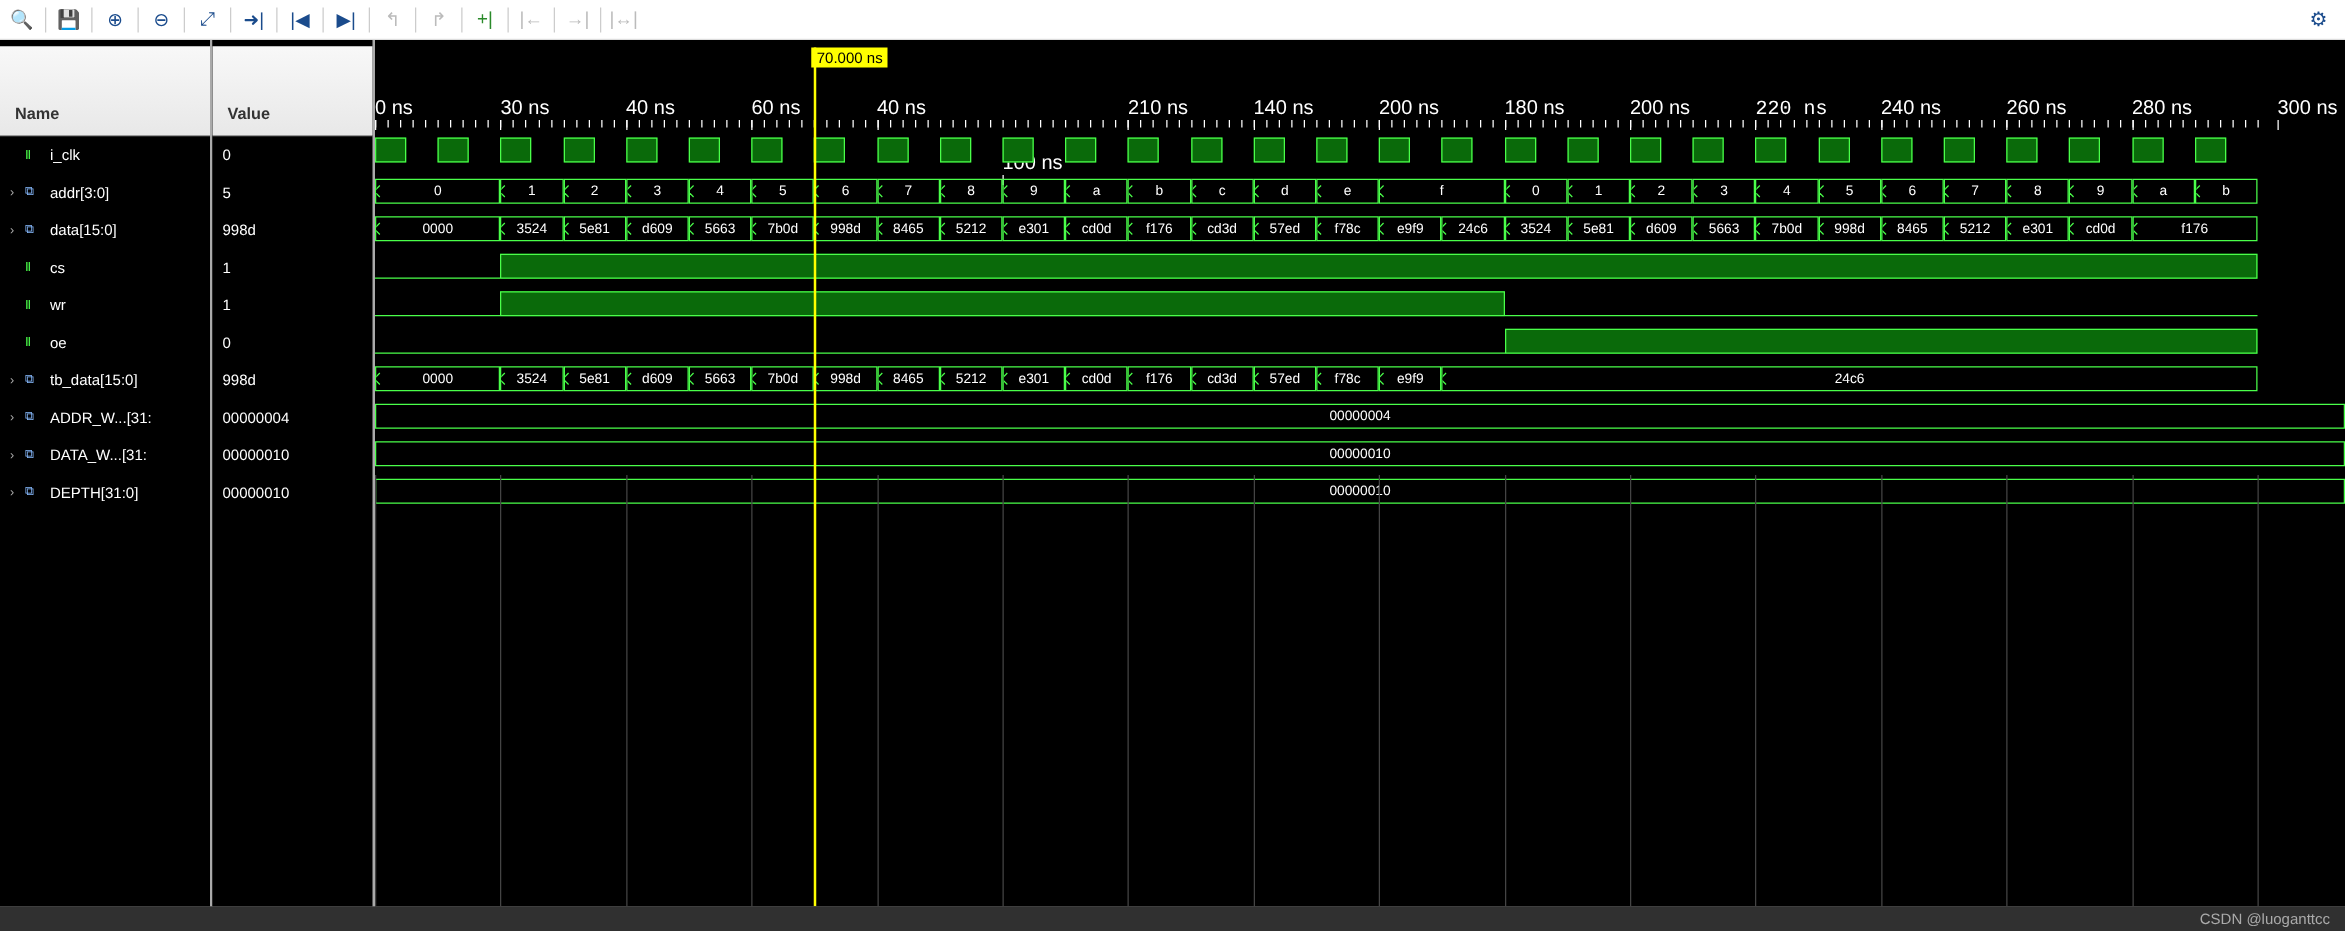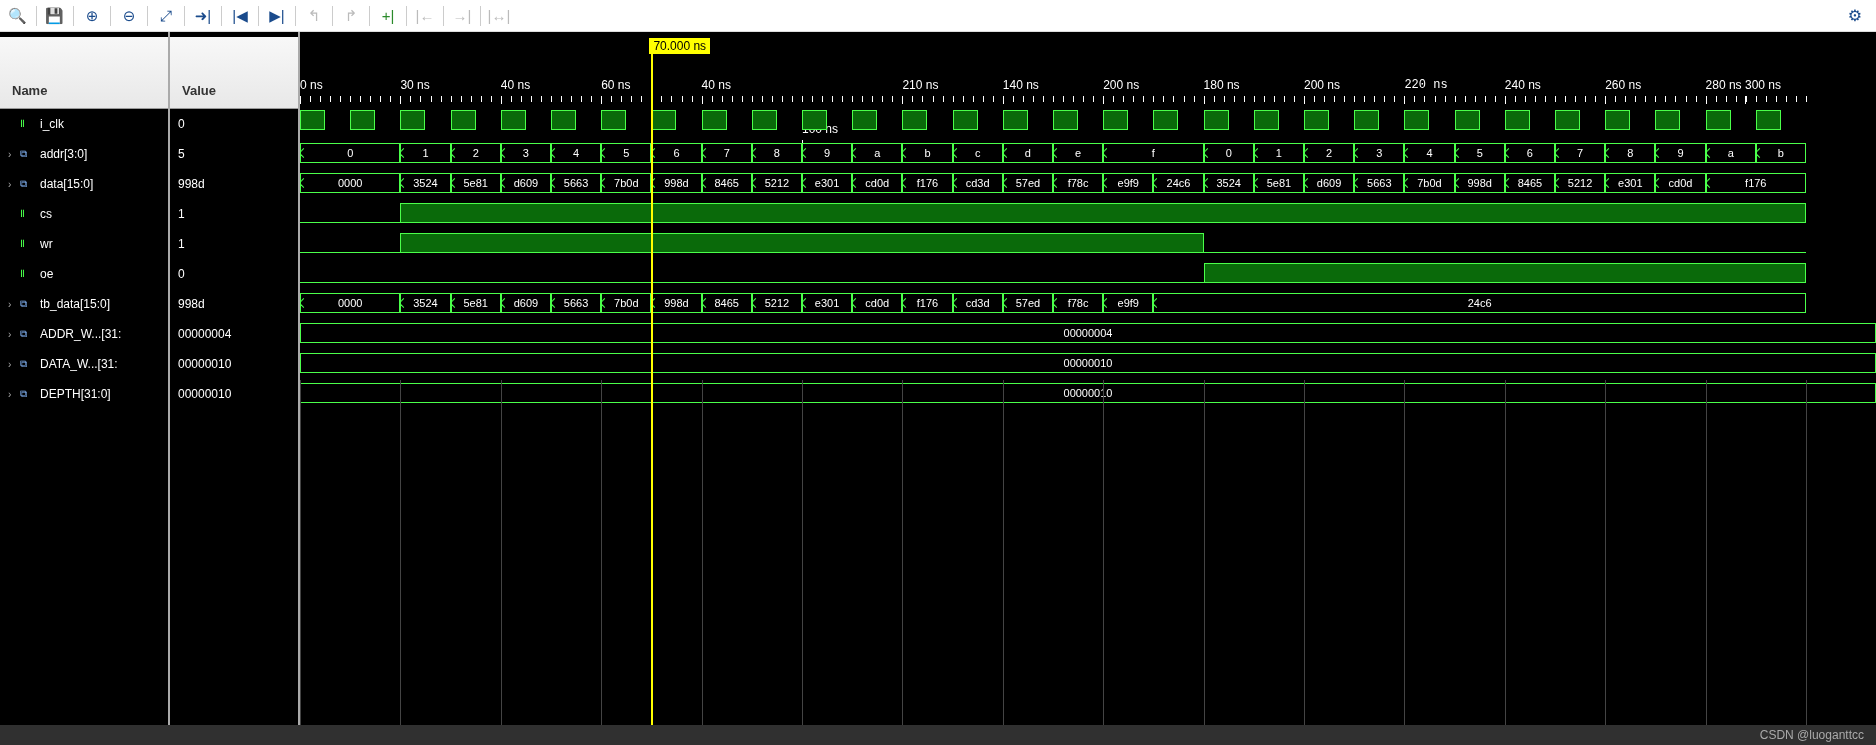--- a/index.html
+++ b/index.html
@@ -135,21 +135,21 @@
   position: absolute;
   top: 46px;
   left: 0;
   right: 0;
   height: 32px;
   color: #fff;
 }
 .time-tick {
   position: absolute;
   top: 0;
-  font-size: 12px;
+  font-size: 16px;
   white-space: nowrap;
 }
 .time-tick::after {
   content: '';
   position: absolute;
   left: 0;
   top: 18px;
   width: 1px;
   height: 8px;
   background: #fff;
@@ -378,21 +378,21 @@
         <div class="time-tick" style="left: 502px; margin-top: 44px;">100 ns</div>
         <div class="time-tick" style="left: 602.4px;">210 ns</div>
         <div class="time-tick" style="left: 702.8px;">140 ns</div>
         <div class="time-tick" style="left: 803.2px;">200 ns</div>
         <div class="time-tick" style="left: 903.6px;">180 ns</div>
         <div class="time-tick" style="left: 1004px;">200 ns</div>
         <div class="time-tick" style="left: 1104.4px; font-family: Liberation Mono, monospace;">220 ns</div>
         <div class="time-tick" style="left: 1204.8px;">240 ns</div>
         <div class="time-tick" style="left: 1305.2px;">260 ns</div>
         <div class="time-tick" style="left: 1405.6px;">280 ns</div>
-        <div class="time-tick" style="left: 1445px;">300 ns</div>
+        <div class="time-tick" style="left: 1522px;">300 ns</div>
       </div>
     <div class="minor-ticks" id="minor-ticks">
         <div class="minor-tick" style="left: 0px;"></div>
         <div class="minor-tick" style="left: 10.04px;"></div>
         <div class="minor-tick" style="left: 20.08px;"></div>
         <div class="minor-tick" style="left: 30.12px;"></div>
         <div class="minor-tick" style="left: 40.16px;"></div>
         <div class="minor-tick" style="left: 50.2px;"></div>
         <div class="minor-tick" style="left: 60.24px;"></div>
         <div class="minor-tick" style="left: 70.28px;"></div>

